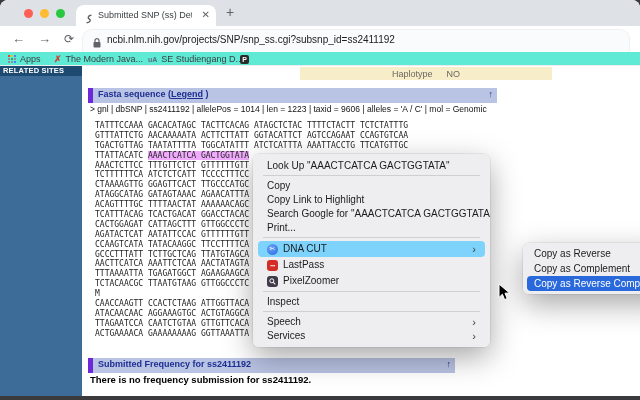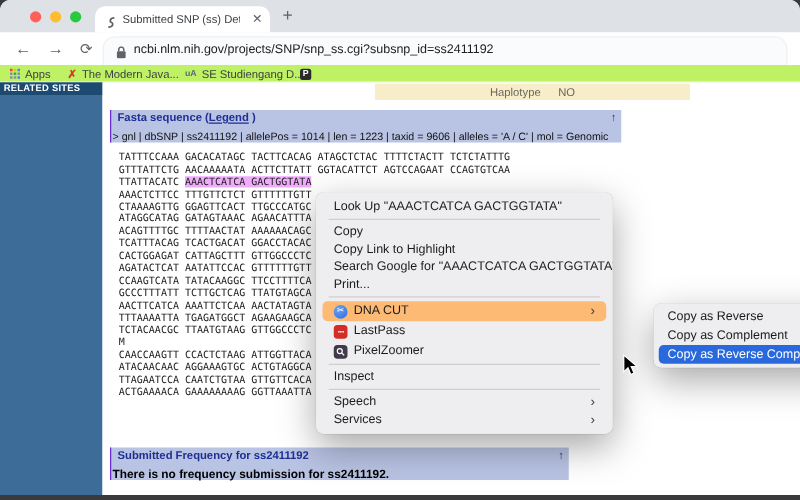--- a/index.html
+++ b/index.html
@@ -21,58 +21,58 @@
 
   
   .toolbar { position:absolute; left:0; top:26px; width:640px; height:26px; background:#fff; }
   .navbtn { position:absolute; top:5px; font-size:13px; color:#5f6368; }
   .back { left:12px; } .fwd { left:38px; } .reload { left:64px; font-size:12px; top:6px; }
   .omnibox { position:absolute; left:82px; top:3px; width:548px; height:31px; background:#fafbfc; border:1px solid #eef0f2; border-radius:10px; }
   .lock { position:absolute; left:10px; top:4px; }
   .url { position:absolute; left:24px; top:4px; font-size:10px; color:#202124; white-space:nowrap; }
 
   
-  .bookmarks { position:absolute; left:0; top:52px; width:640px; height:14px; background:#bef264; border-bottom:1px solid #ececec; }
+  .bookmarks { position:absolute; left:0; top:52px; width:640px; height:14px; background:#5eead4; border-bottom:1px solid #ececec; }
   .bm { position:absolute; top:1px; height:12px; display:flex; align-items:center; gap:4px; font-size:9px; color:#3c4043; white-space:nowrap; }
   .bm-apps { left:8px; } .bm-1 { left:54px; } .bm-2 { left:148px; } .bm-3 { left:240px; }
   .grid-icon { width:8px; height:8px; display:grid; grid-template-columns:2px 2px 2px; grid-template-rows:2px 2px 2px; gap:1px; }
   .grid-icon i { background:#8a8f98; }
   .grid-icon i:nth-child(1){background:#e8453c}.grid-icon i:nth-child(2){background:#fbbc05}.grid-icon i:nth-child(3){background:#4285f4}
   .grid-icon i:nth-child(5){background:#34a853}.grid-icon i:nth-child(9){background:#4285f4}
   .xicon { color:#d33a2c; font-weight:bold; font-size:9px; }
   .ua-icon { font-size:7px; font-weight:bold; color:#5a6b7a; }
   .p-icon { width:9px; height:9px; background:#2b2b2b; border-radius:2px; color:#fff; font-size:7px; font-weight:bold; display:flex; align-items:center; justify-content:center; }
 
   
   .sidebar { position:absolute; left:0; top:66px; width:82px; height:330px; background:#3c6c97; }
   .sidebar-header { height:10px; background:#1d4a70; color:#fff; font-size:7.5px; font-weight:bold; letter-spacing:.2px; padding-left:3px; line-height:10px; white-space:nowrap; overflow:hidden; }
   .main { position:absolute; left:82px; top:66px; width:558px; height:330px; background:#fff; }
 
   .hap-bar { position:absolute; left:218px; top:1px; width:252px; height:13px; background:#f7edc9; display:flex; align-items:center; justify-content:center; gap:14px; font-size:9px; color:#6b675e; font-weight:500; }
 
-  .section-bar { position:absolute; height:26px; background:#b9c3e3; border-left:1px solid #6d28d9; color:#1d2f92; font-size:9px; font-weight:bold; line-height:13px; padding-left:5px; white-space:nowrap; }
+  .section-bar { position:absolute; height:15px; background:#b9c3e3; border-left:5px solid #6d28d9; color:#1d2f92; font-size:9px; font-weight:bold; line-height:13px; padding-left:5px; white-space:nowrap; }
   .fasta-bar { left:6px; top:22px; width:409px; }
   .freq-bar { left:6px; top:292px; width:367px; }
   .section-bar .uparrow { position:absolute; right:4px; top:0; color:#232e8c; font-weight:bold; }
   .legend-link { text-decoration:underline; }
 
   .defline { position:absolute; left:8px; top:38px; font-size:8.5px; color:#111; white-space:nowrap; }
 
   .seq { position:absolute; left:13px; top:55px; font-family:"DejaVu Sans Mono", monospace; font-size:8px; line-height:9.9px; color:#222; }
   .seq-line { white-space:pre; height:9.9px; }
   .seq-sel { background:#f0abfc; }
 
   .freq-msg { position:absolute; left:8px; top:308px; font-size:9.5px; font-weight:bold; color:#000; }
 
   
   .menu { position:absolute; left:253px; top:154px; width:237px; background:rgba(237,237,239,0.97); border-radius:6px; box-shadow:0 10px 30px rgba(0,0,0,.35), 0 0 0 .5px rgba(0,0,0,.12); padding:4px 0; z-index:10; }
   .mi { height:14px; line-height:14px; font-size:10px; color:#1b1b1d; padding:0 14px; display:flex; align-items:center; white-space:nowrap; overflow:hidden; }
   .mi.tall { height:15px; line-height:15px; }
   .mi.iconrow { height:16px; padding:0 9px 0 9px; margin:0 5px; border-radius:4px; gap:5px; }
-  .mi.hl { background:#fdba74;text-align:center; }
+  .mi.hl { background:#7dd3fc;text-align:center; }
   .sep { height:1px; background:#cfcfd2; margin:2px 10px 3px; }
   .chev { margin-left:auto; font-size:11px; color:#3a3a3c; }
   .mico { width:11px; height:11px; border-radius:3px; display:flex; align-items:center; justify-content:center; flex:0 0 11px; }
   .ico-dna { border-radius:50%; background:radial-gradient(circle at 35% 30%, #6ba3f5, #2a6ae0); color:#fff; font-size:7px; }
   .ico-lp { background:#d32d27; color:#fff; font-size:8px; font-weight:bold; letter-spacing:-1px; line-height:5px; }
   .ico-pz { background:#403a4a; }
 
   
   .submenu { position:absolute; left:488px; top:243px; width:150px; background:rgba(237,237,239,0.97); border-radius:6px; box-shadow:0 10px 30px rgba(0,0,0,.35), 0 0 0 .5px rgba(0,0,0,.12); padding:3px 0; z-index:11;margin-left:35px; }
   .submenu-item { height:15px; line-height:15px; font-size:10px; color:#1b1b1d; margin:0 4px; padding:0 7px; border-radius:4px; white-space:nowrap; }
@@ -158,22 +158,24 @@
     <div class="section-bar fasta-bar">
       <span>Fasta sequence (</span><span class="legend-link">Legend</span><span> )</span>
       <span class="uparrow">↑</span>
     </div>
 
     <div class="defline">&gt; gnl | dbSNP | ss2411192 | allelePos = 1014 | len = 1223 | taxid = 9606 | alleles = 'A / C' | mol = Genomic</div>
 
     <div class="seq">
         <div class="seq-line">TATTTCCAAA GACACATAGC TACTTCACAG ATAGCTCTAC TTTTCTACTT TCTCTATTTG</div>
         <div class="seq-line">GTTTATTCTG AACAAAAATA ACTTCTTATT GGTACATTCT AGTCCAGAAT CCAGTGTCAA</div>
+        <div class="seq-line">TGACTGTTAG TAATATTTTA TGGCATATTT ATCTCATTTA AAATTACCTG TTCATGTTGC</div>
         <div class="seq-line">TTATTACATC <span class="seq-sel">AAACTCATCA GACTGGTATA</span></div>
         <div class="seq-line">AAACTCTTCC TTTGTTCTCT GTTTTTTGTT</div>
+        <div class="seq-line">TCTTTTTTCA ATCTCTCATT TCCCCTTTCC</div>
         <div class="seq-line">CTAAAAGTTG GGAGTTCACT TTGCCCATGC</div>
         <div class="seq-line">ATAGGCATAG GATAGTAAAC AGAACATTTA</div>
         <div class="seq-line">ACAGTTTTGC TTTTAACTAT AAAAAACAGC</div>
         <div class="seq-line">TCATTTACAG TCACTGACAT GGACCTACAC</div>
         <div class="seq-line">CACTGGAGAT CATTAGCTTT GTTGGCCCTC</div>
         <div class="seq-line">AGATACTCAT AATATTCCAC GTTTTTTGTT</div>
         <div class="seq-line">CCAAGTCATA TATACAAGGC TTCCTTTTCA</div>
         <div class="seq-line">GCCCTTTATT TCTTGCTCAG TTATGTAGCA</div>
         <div class="seq-line">AACTTCATCA AAATTCTCAA AACTATAGTA</div>
         <div class="seq-line">TTTAAAATTA TGAGATGGCT AGAAGAAGCA</div>

